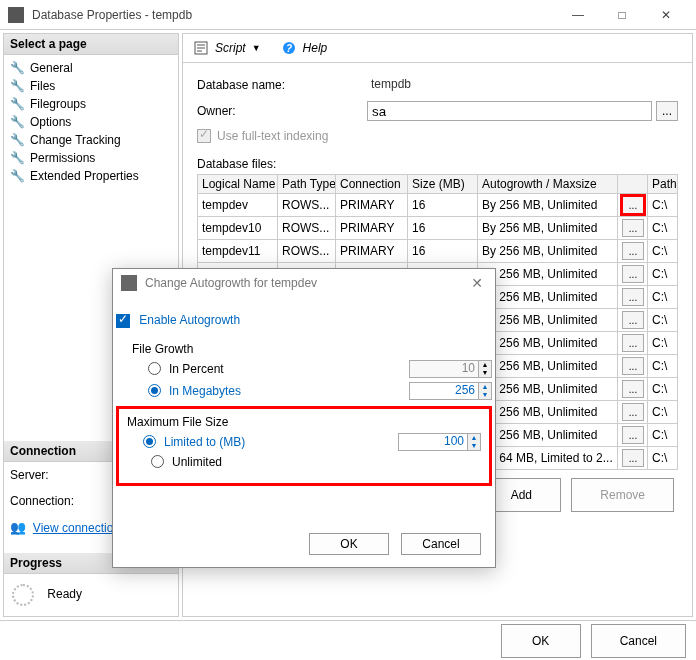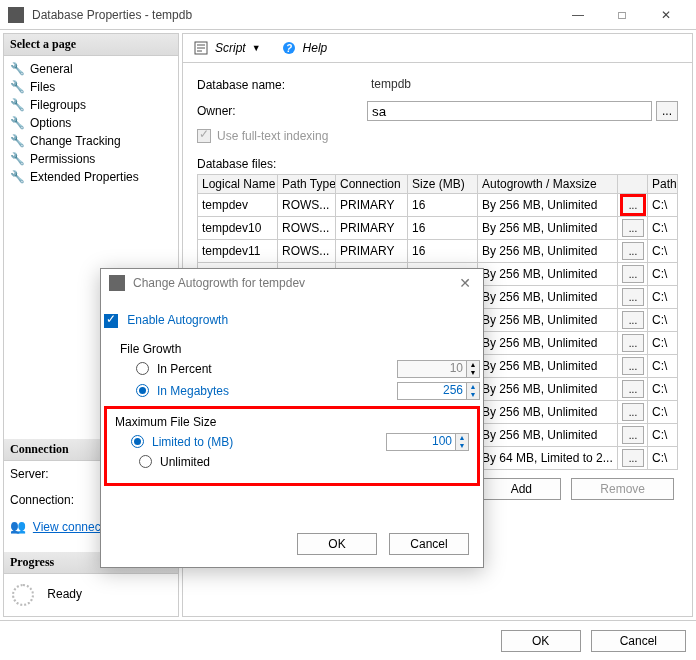--- a/index.html
+++ b/index.html
@@ -20,21 +20,21 @@
     align-items: center;
     padding: 0 8px;
     border-bottom: 1px solid #ccc;
     background: #fff;
   }
   .titlebar .app-icon { width:16px; height:16px; background:#555; margin-right:8px; }
   .titlebar .title { flex:1; color:#444; }
   .titlebar .winbtn { width:44px; height:28px; display:flex; align-items:center; justify-content:center; color:#444; font-size:12px; }
   .main { display:flex; height: calc(100% - 30px - 40px); }
   .left-panel { width:178px; border:1px solid #ccc; margin:3px; background:#fff; display:flex; flex-direction:column; }
-  .panel-header { background: linear-gradient(#e9e9e9,#dcdcdc); font-weight:bold; padding:3px 6px; border-bottom:1px solid #ccc;font-family:Liberation Serif, serif; }
+  .panel-header { background: linear-gradient(#e9e9e9,#dcdcdc); font-weight:bold; padding:3px 6px; border-bottom:1px solid #ccc; }
   .nav-list { padding:4px 2px; flex:0 0 auto; }
   .nav-item { display:flex; align-items:center; gap:6px; padding:2px 4px; cursor:default; }
   .nav-item .ico { width:14px; text-align:center; color:#444; }
   .conn-section { padding:6px; }
   .conn-row { margin-bottom:12px; }
   .link { color:#0066cc; text-decoration:underline; cursor:pointer; }
   .right-panel { flex:1; border:1px solid #ccc; margin:3px 3px 3px 0; background:#fff; display:flex; flex-direction:column; position:relative; }
   .toolbar { border-bottom:1px solid #ccc; padding:6px 10px; display:flex; align-items:center; gap:6px;font-style:italic; }
   .tb-icon { width:16px; height:16px; display:inline-flex; align-items:center; justify-content:center; }
   .content { padding:12px 14px; overflow:auto; flex:1; }
@@ -45,26 +45,26 @@
   .disabled-text { color:#999; display:flex; align-items:center; gap:6px; margin:8px 0 14px 0; }
   .checkbox-dis { width:14px; height:14px; border:1px solid #aaa; background:#eee; position:relative; }
   .checkbox-dis::after { content:"✓"; color:#aaa; position:absolute; top:-3px; left:1px; font-size:12px; }
   .grid-label { margin-bottom:3px; }
   table.grid { border-collapse:collapse; width:100%; table-layout:fixed; }
   table.grid th, table.grid td { border:1px solid #ccc; padding:2px 4px; text-align:left; font-weight:normal; white-space:nowrap; overflow:hidden; }
   table.grid th { background:#f3f3f3; }
   .cell-btn { width:22px; height:18px; border:1px solid #aaa; background:#f5f5f5; display:inline-flex; align-items:center; justify-content:center; font-size:10px; cursor:pointer; }
   .cell-btn.hl { outline:3px solid red; outline-offset:-1px; }
   .grid-btns { display:flex; justify-content:flex-end; gap:10px; padding:8px 4px; }
-  .btn { border:1px solid #999; background:#fdfdfd; padding:3px 28px; cursor:pointer; min-width:80px; text-align:center; }
+  .btn { border:1px solid #999; background:#fdfdfd; padding:9px 28px; cursor:pointer; min-width:80px; text-align:center; }
   .btn.disabled { color:#999; cursor:default; }
   .footer { border-top:1px solid #ccc; padding:6px 10px; display:flex; justify-content:flex-end; gap:10px; height:40px; align-items:center; }
   
   .dialog {
-    position:absolute; left:100px; top:268px; width:384px; height:300px;
+    position:absolute; left:112px; top:268px; width:384px; height:300px;
     background:#fff; border:1px solid #888; box-shadow:0 4px 20px rgba(0,0,0,.25);
     display:flex; flex-direction:column; z-index:10;
   }
   .dlg-title { display:flex; align-items:center; padding:6px 8px; }
   .dlg-title .ico { width:16px; height:16px; background:#666; margin-right:8px; }
   .dlg-title .txt { color:#777; flex:1; }
   .dlg-title .close { color:#777; cursor:pointer; padding:0 4px; font-size:14px; }
   .dlg-body { padding:6px 3px; flex:1; }
   .chk { width:14px; height:14px; border:1px solid #333; background:#fff; position:relative; display:inline-block; vertical-align:middle; margin-right:6px; }
   .chk.checked { background:#0067c0; border-color:#0067c0; }

